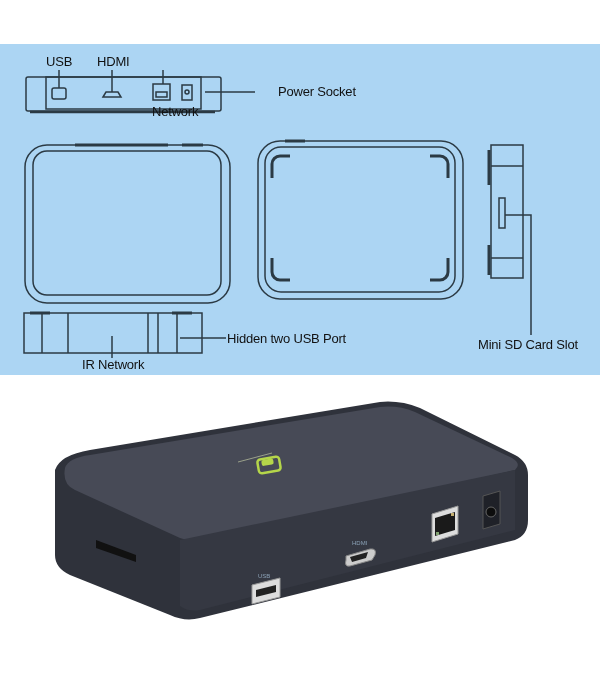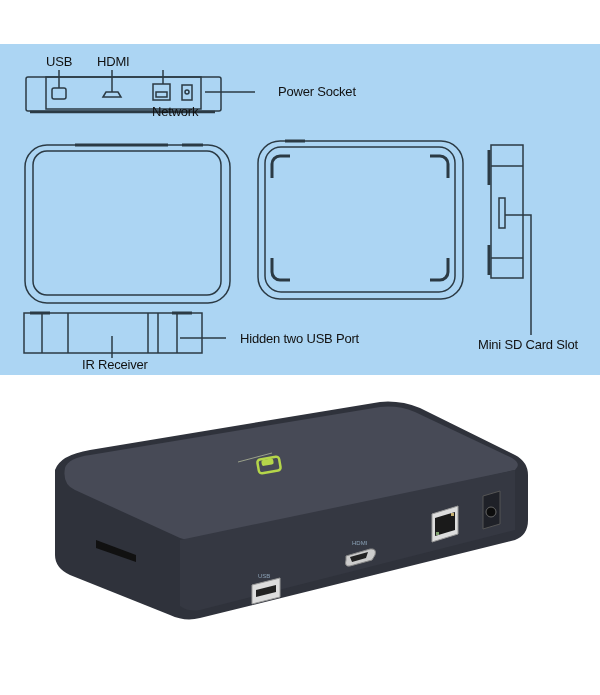--- a/index.html
+++ b/index.html
@@ -75,22 +75,22 @@
       <line x1="112" y1="336" x2="112" y2="358"></line>
       <line x1="180" y1="338" x2="226" y2="338"></line>
     </g>
   </g>
 </svg>
 
 <span class="label" style="left:46px;top:54px;">USB</span>
 <span class="label" style="left:97px;top:54px;">HDMI</span>
 <span class="label" style="left:152px;top:64px;margin-top:40px;">Network</span>
 <span class="label" style="left:278px;top:84px;">Power Socket</span>
-<span class="label" style="left:240px;top:331px;">Hidden two USB Port</span>
-<span class="label" style="left:82px;top:357px;">IR Receiver</span>
+<span class="label" style="left:227px;top:331px;">Hidden two USB Port</span>
+<span class="label" style="left:82px;top:357px;">IR Network</span>
 <span class="label" style="left:457px;top:337px;margin-left:21px;">Mini SD Card Slot</span>
 
 <svg class="photo" viewBox="0 375 600 320" width="600" height="320">
 
   <path d="M55 470 Q60 455 90 450 L380 402 Q400 400 420 408 L515 455 Q528 462 528 475 L528 520 Q528 535 515 540 L200 618 Q185 622 170 615 L70 575 Q55 568 55 555 Z" fill="#2f323b"></path>
 
   <path d="M65 468 Q68 458 90 455 L380 407 Q398 405 415 412 L512 458 Q522 464 515 470 L210 540 Q195 544 180 538 L75 490 Q62 484 65 468 Z" fill="#474a56"></path>
 
   <path d="M180 540 L515 470 L515 530 L200 610 Q188 612 180 606 Z" fill="#353842"></path>
 

